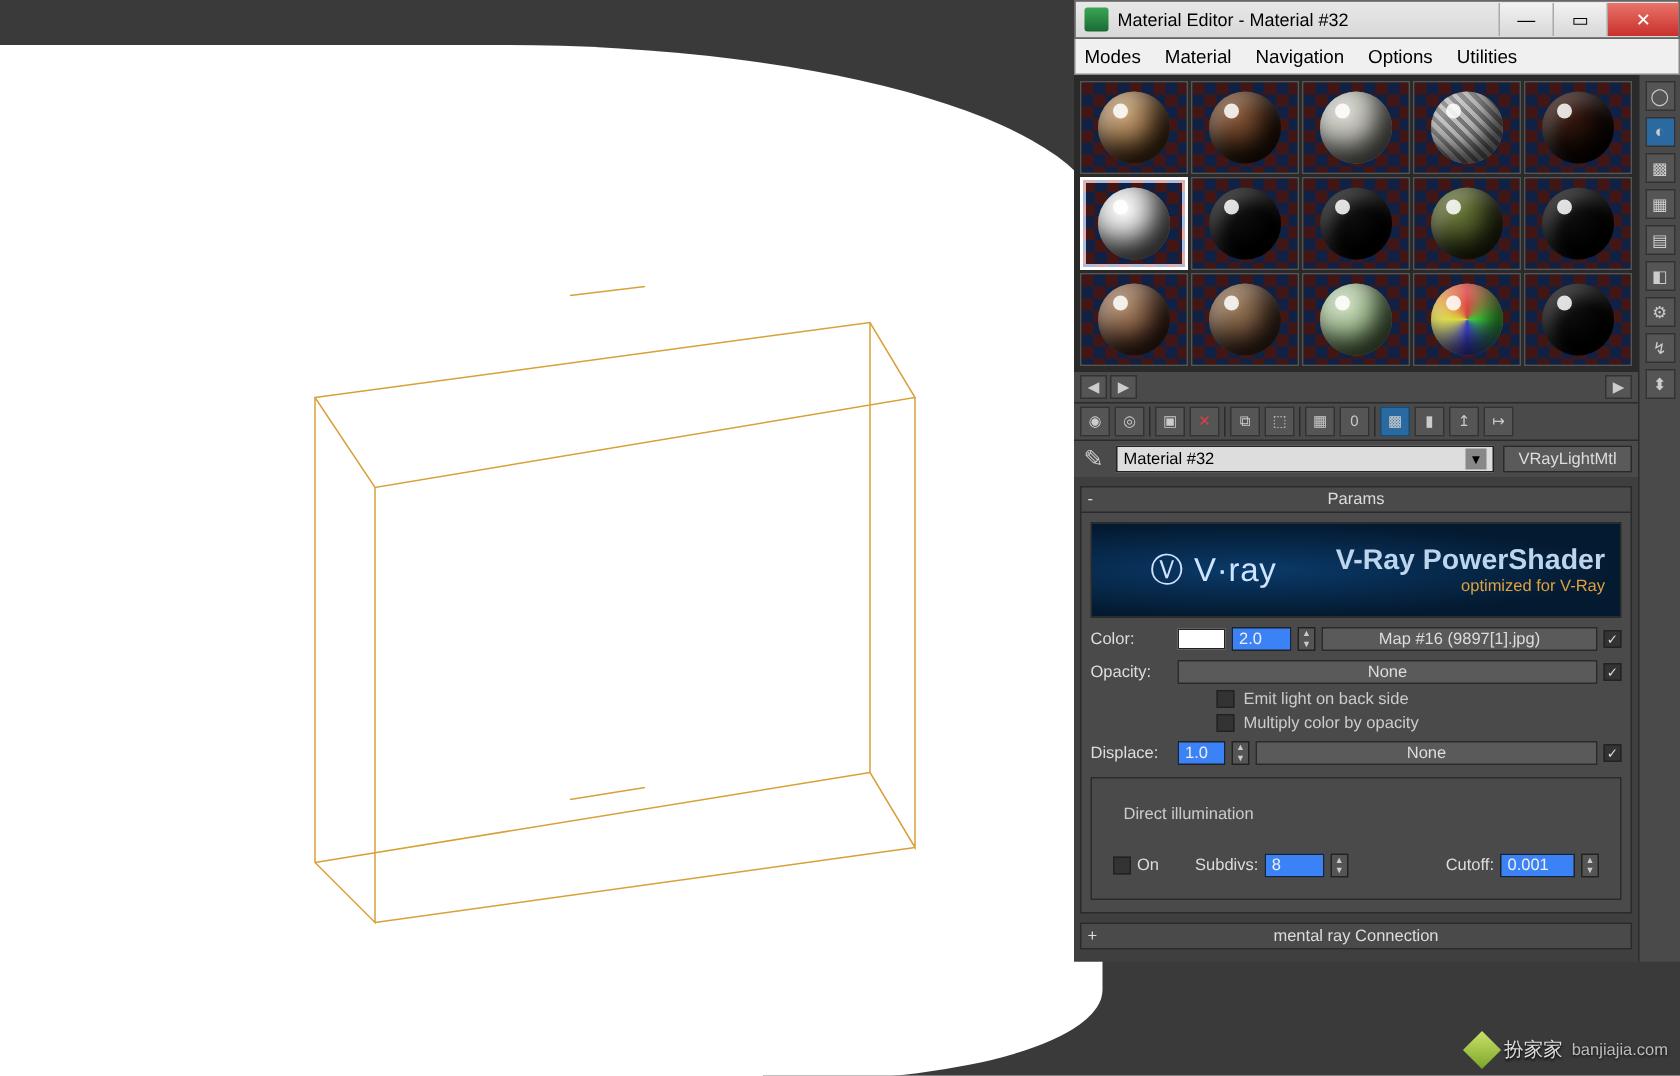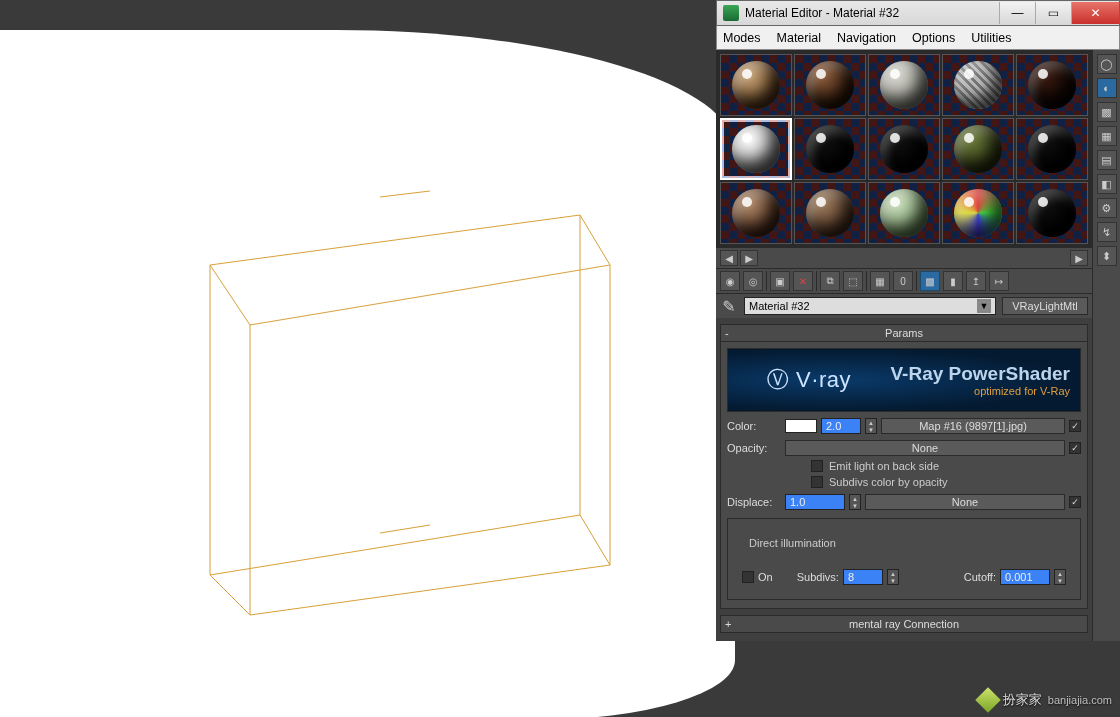--- a/index.html
+++ b/index.html
@@ -283,26 +283,26 @@
             <div class="mapbtn">None</div>
             <div class="chk on"></div>
           </div>
 
           <div class="indent">
             <div class="chk"></div>
             <span>Emit light on back side</span>
           </div>
           <div class="indent">
             <div class="chk"></div>
-            <span>Subdivs color by opacity</span>
+            <span>Multiply color by opacity</span>
           </div>
 
           <div class="row">
             <div class="lbl">Displace:</div>
-            <div class="spin" style="width:60px;">
+            <div class="spin" style="width:32px;">
                 <input value="1.0" style="">
               </div>
             <div class="spinbtns">
                 <div>▲</div>
                 <div>▼</div>
               </div>
             <div class="mapbtn">None</div>
             <div class="chk on"></div>
           </div>
 

